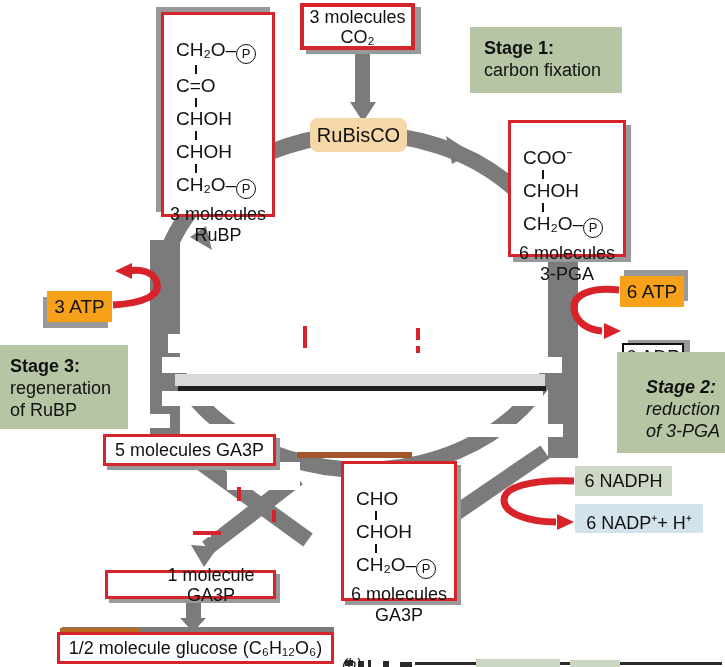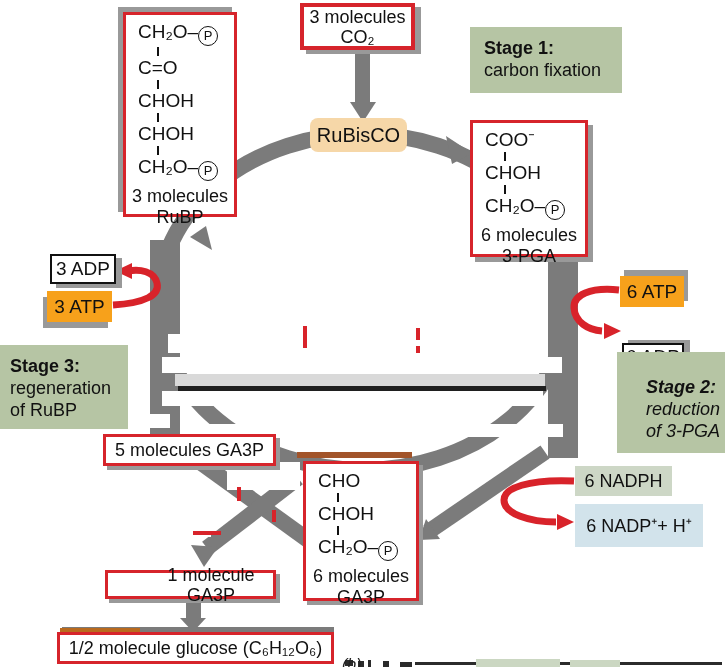--- a/index.html
+++ b/index.html
@@ -3,21 +3,21 @@
 <meta charset="utf-8">
 <style>
   html,body{margin:0;padding:0;background:#ffffff;}
   #stage{
     position:relative;width:725px;height:667px;overflow:hidden;
     background:#ffffff;font-family:"Liberation Sans",sans-serif;color:#111;
   }
   #arrow-layer{position:absolute;left:0;top:0;width:725px;height:667px;z-index:1;}
   .abs{position:absolute;box-sizing:border-box;z-index:3;}
   
-  .mol-box{background:#fff;border:3px solid #d6242b;padding-top:6px;}
+  .mol-box{background:#fff;border:3px solid #d6242b;padding-top:24px;margin-left:38px;}
   .formula{padding-left:12px;}
   .frow{font-size:19px;line-height:22px;white-space:nowrap;}
   .bond{width:2px;height:9px;background:#111;margin:1px 0 1px 19px;}
   .pcircle{display:inline-block;width:18px;height:18px;border:1.5px solid #111;border-radius:50%;
     font-size:13px;line-height:17px;text-align:center;vertical-align:-2px;}
   .mcap{text-align:center;font-size:18px;line-height:21px;margin-top:5px;}
   
   .label-box{display:flex;align-items:center;justify-content:center;text-align:center;
     font-size:18px;line-height:20px;}
   .red-box{background:#fff;border:3px solid #d6242b;}
@@ -154,33 +154,30 @@
 
   <div class="abs stage-box" style="left:617px;top:352px;width:108px;height:101px;padding:24px 0 0 29px;font-style:italic;">
     <b>Stage 2:</b><br>
     <span>reduction</span><br>
     <span>of 3-PGA</span>
   </div>
 
   <div class="abs label-box tint-green" style="left:575px;top:466px;width:97px;height:30px;">
     <span>6 NADPH</span>
   </div>
-  <div class="abs label-box tint-blue" style="left:575px;top:504px;width:128px;height:43px;">
+  <div class="abs label-box tint-blue" style="left:575px;top:504px;width:128px;height:29px;align-items:flex-end;">
     <span>6 NADP⁺+ H⁺</span>
   </div>
 
   <div class="abs stage-box" style="left:0;top:345px;width:128px;height:84px;padding:10px 0 0 10px;">
     <b>Stage 3:</b><br>
     <span>regeneration</span><br>
     <span>of RuBP</span>
   </div>
 
-  <div class="abs label-box black-box" style="left:50px;top:254px;width:66px;height:30px;box-shadow:6px 4px 0 #999;">
-    <span>3 ADP</span>
-  </div>
   <div class="abs label-box orange-box" style="left:47px;top:291px;width:65px;height:31px;box-shadow:-4px 6px 0 #999;">
     <span>3 ATP</span>
   </div>
 
   <div class="abs label-box red-box" style="left:103px;top:434px;width:173px;height:32px;box-shadow:4px 4px 0 #999;">
     <span>5 molecules GA3P</span>
   </div>
 
   <div class="abs mol-box" style="left:303px;top:461px;width:116px;height:140px;box-shadow:4px 4px 0 #999;">
     <div class="formula">

